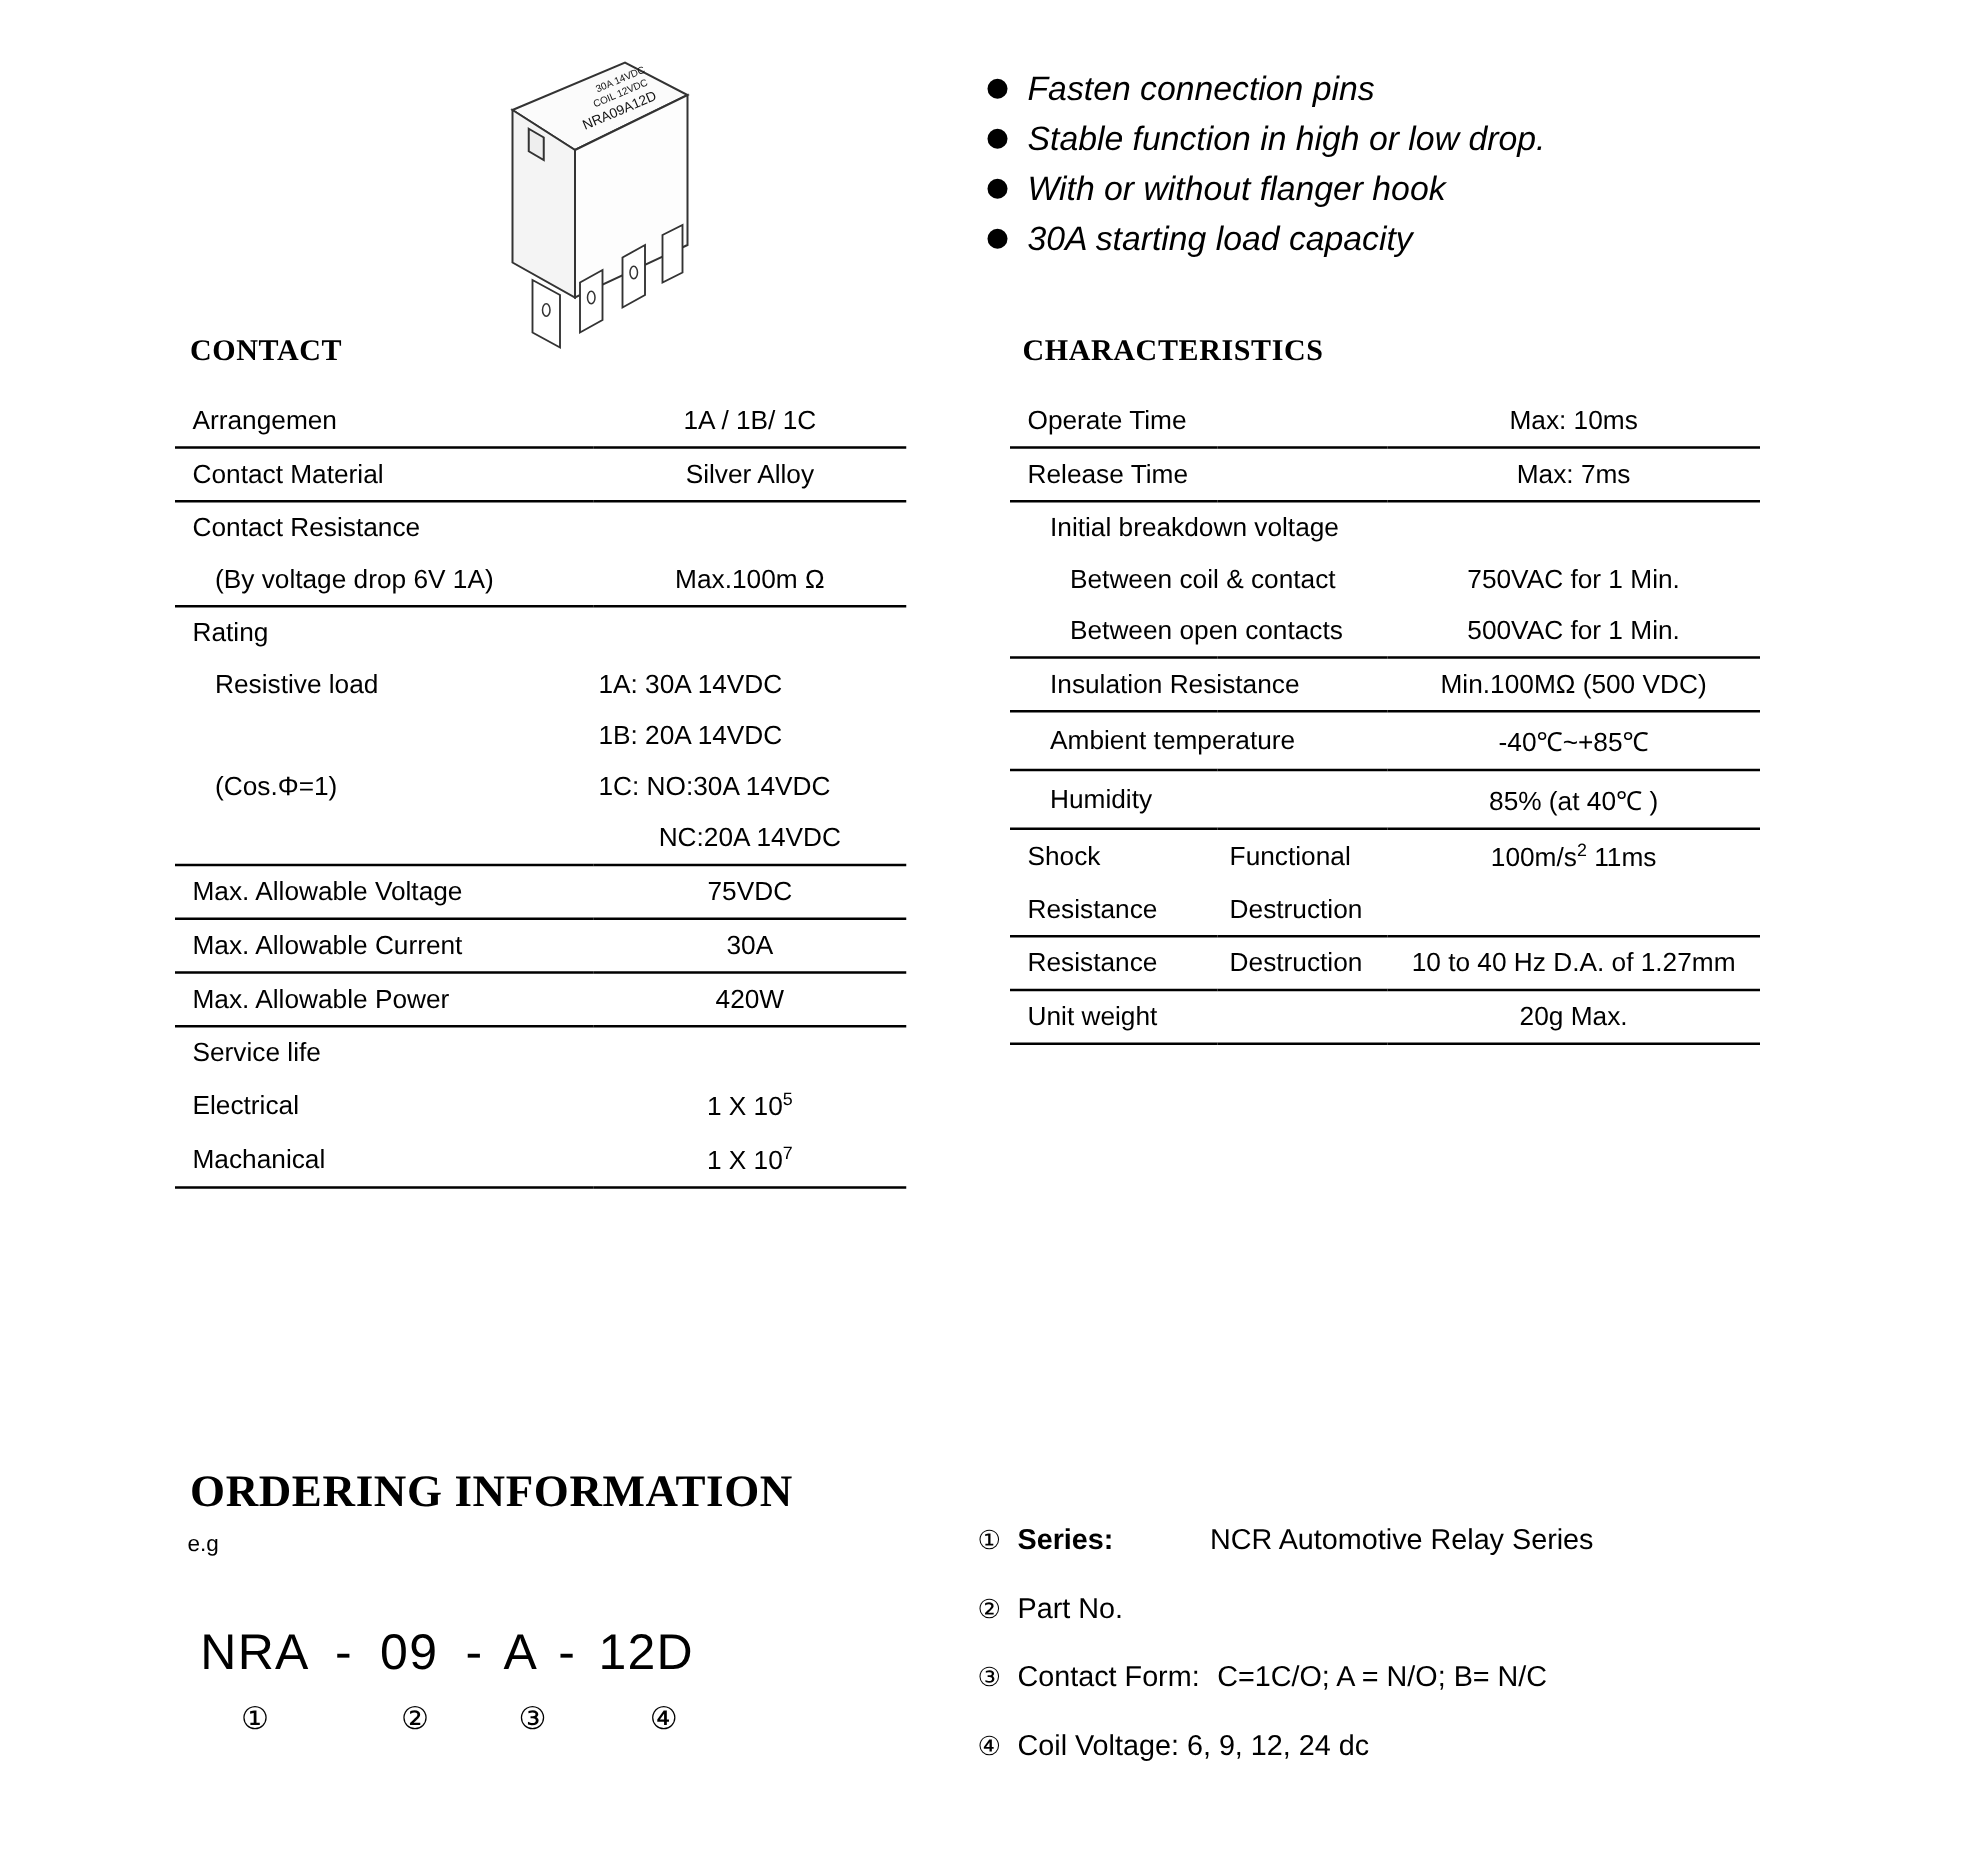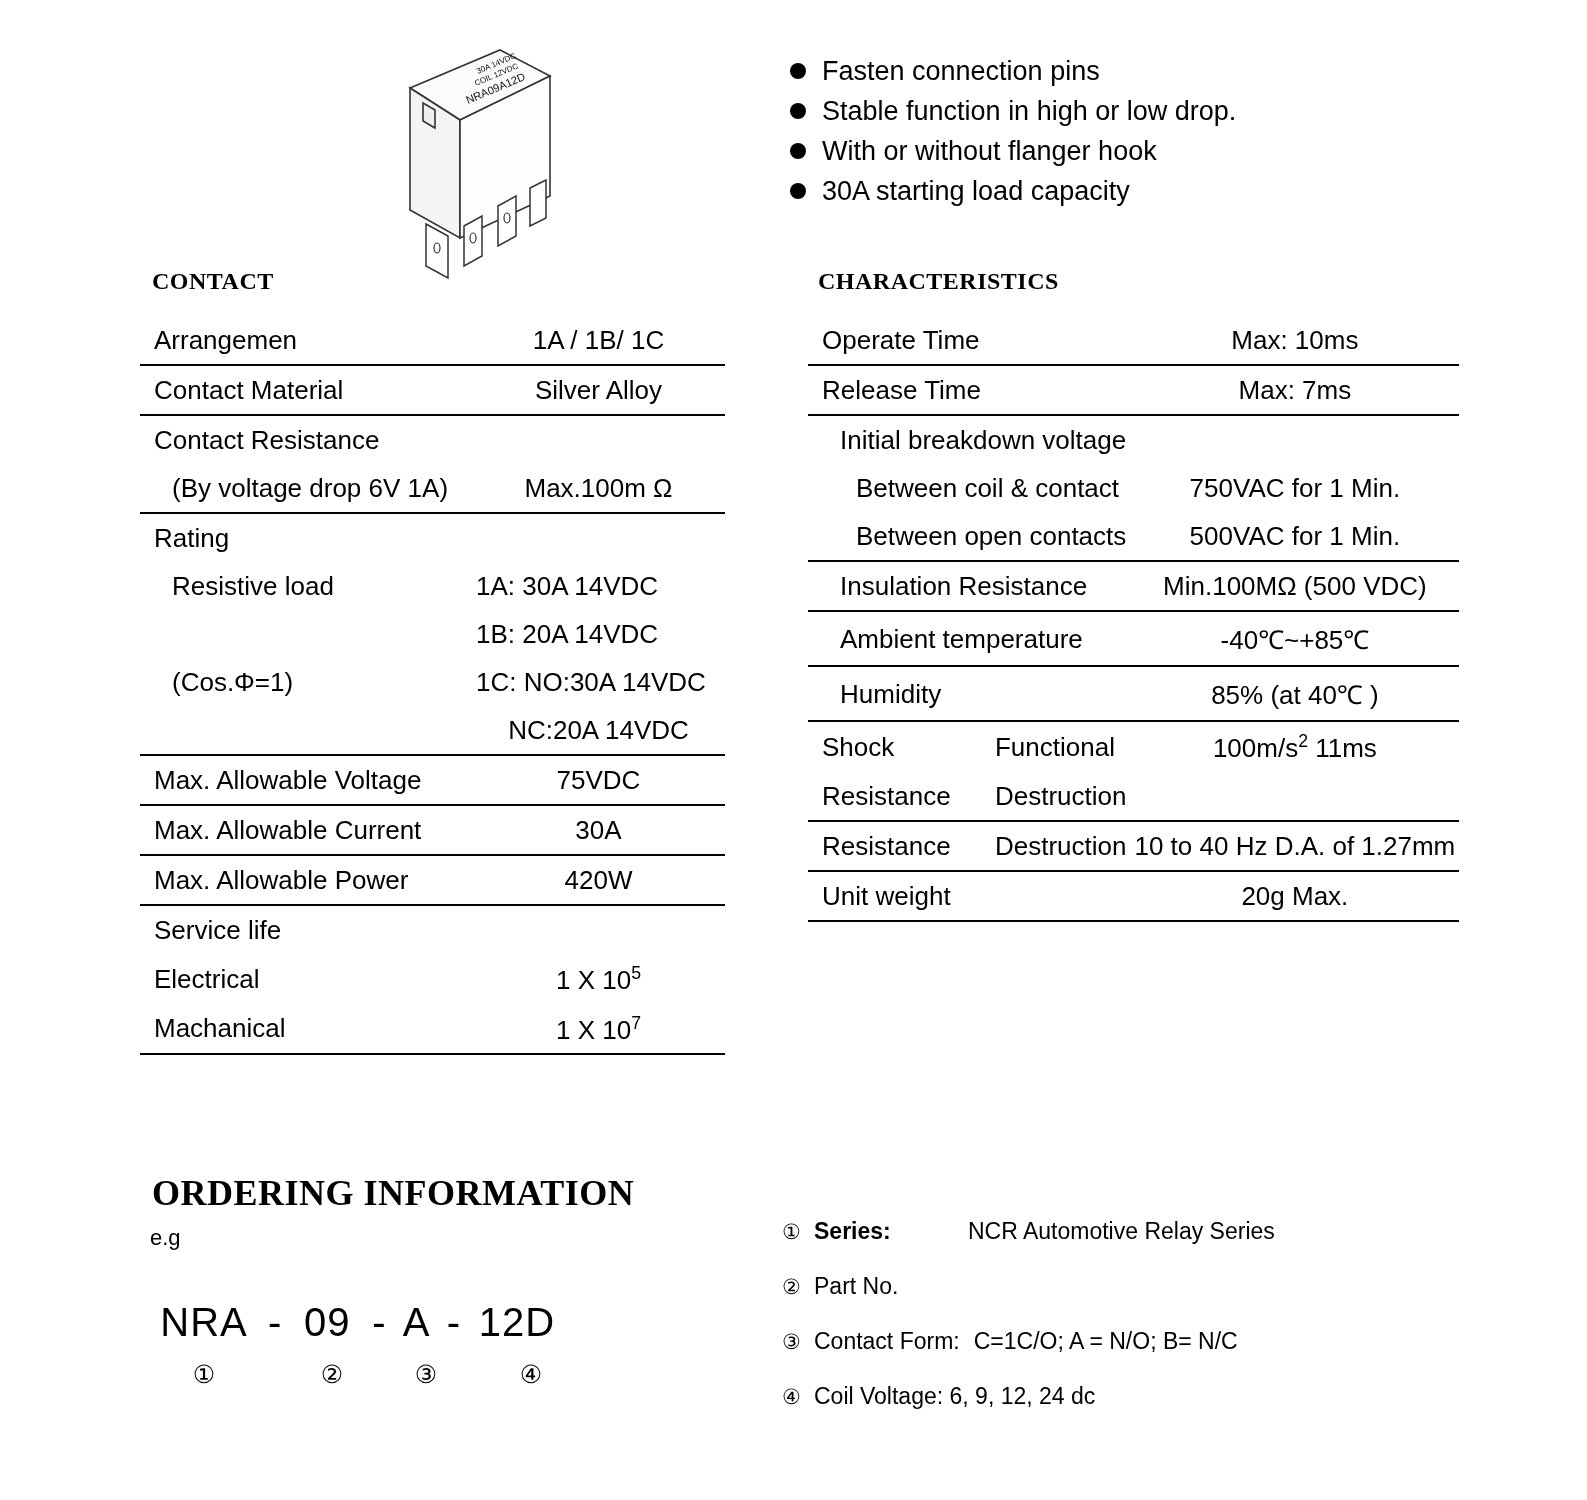--- a/index.html
+++ b/index.html
@@ -27,20 +27,21 @@
     left: 790px;
     top: 52px;
     width: 760px;
   }
   .feature {
     display: flex;
     align-items: flex-start;
     font-size: 27px;
     line-height: 39px;
     margin-bottom: 1px;
+    font-style: italic;
   }
   .bullet {
     width: 16px;
     height: 16px;
     border-radius: 50%;
     background: #000;
     margin-top: 11px;
     margin-right: 16px;
     flex: 0 0 auto;
   }
@@ -63,21 +64,21 @@
     letter-spacing: 0.5px;
   }
   #contact-title { left: 152px; top: 268px; }
   #characteristics-title { left: 818px; top: 268px; }
   #ordering-title { left: 152px; top: 1172px; font-size: 36px; }
 
   
   .spec-table {
     position: absolute;
     border-collapse: collapse;
-    font-size: 26px;
+    font-size: 21px;
   }
   #contact-table { left: 140px; top: 316px; width: 585px; }
   #char-table { left: 808px; top: 316px; width: 600px; }
 
   .spec-table td {
     padding: 9px 4px 8px 4px;
     vertical-align: middle;
     white-space: nowrap;
   }
   .spec-table tr.ruled td {
@@ -94,21 +95,21 @@
   }
   .mid-col { padding-left: 10px !important; }
 
   sup { font-size: 0.68em; vertical-align: super; }
 
   
   .eg {
     position: absolute;
     left: 150px;
     top: 1225px;
-    font-size: 22px;
+    font-size: 18px;
   }
   .partcode {
     position: absolute;
     left: 148px;
     top: 1300px;
     font-size: 40px;
     letter-spacing: 1px;
     display: flex;
     align-items: flex-end;
   }

